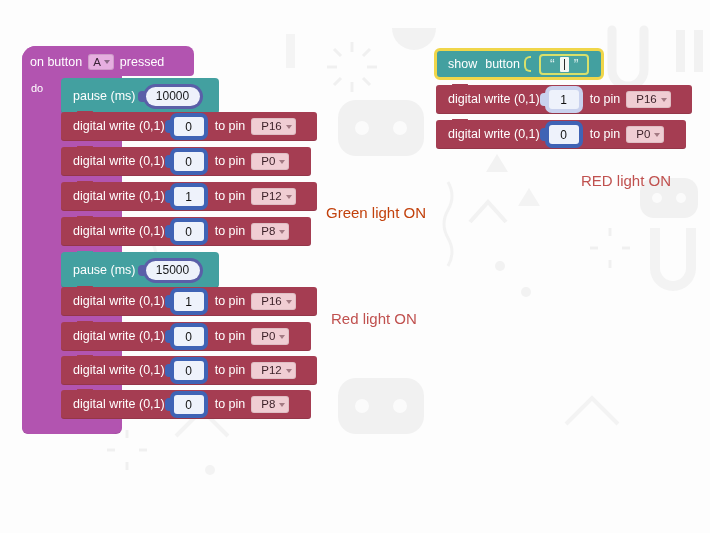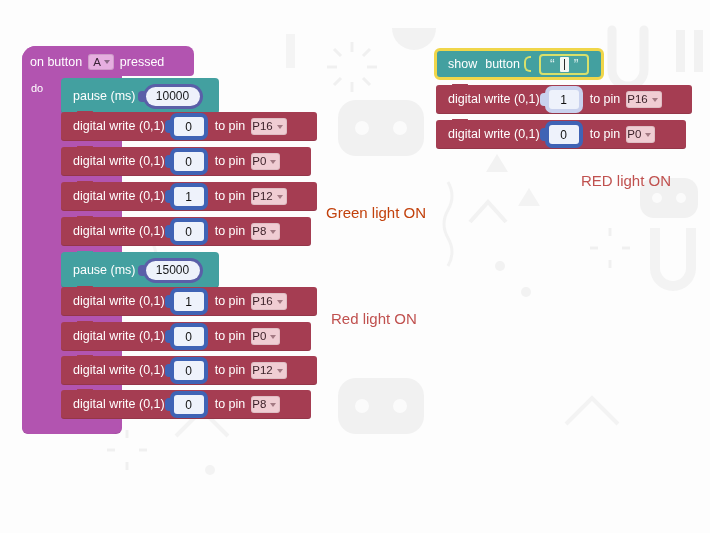--- a/index.html
+++ b/index.html
@@ -198,21 +198,21 @@
   }
 
   
   .pin {
     display: inline-flex;
     align-items: center;
     gap: 4px;
     background: #f0cdd3;
     color: #3a1f27;
     border-radius: 3px;
-    padding: 3px 4px 3px 1px;
+    padding: 3px 4px 3px 10px;
     font-size: 11.5px;
     margin-left: 6px;
     box-shadow: inset 0 0 0 1px rgba(0,0,0,.07);
   }
   .pin .caret { border-top-color: #8a5d68; }
 
   .tp { margin-left: 4px; }
 
   
   .show-str {

